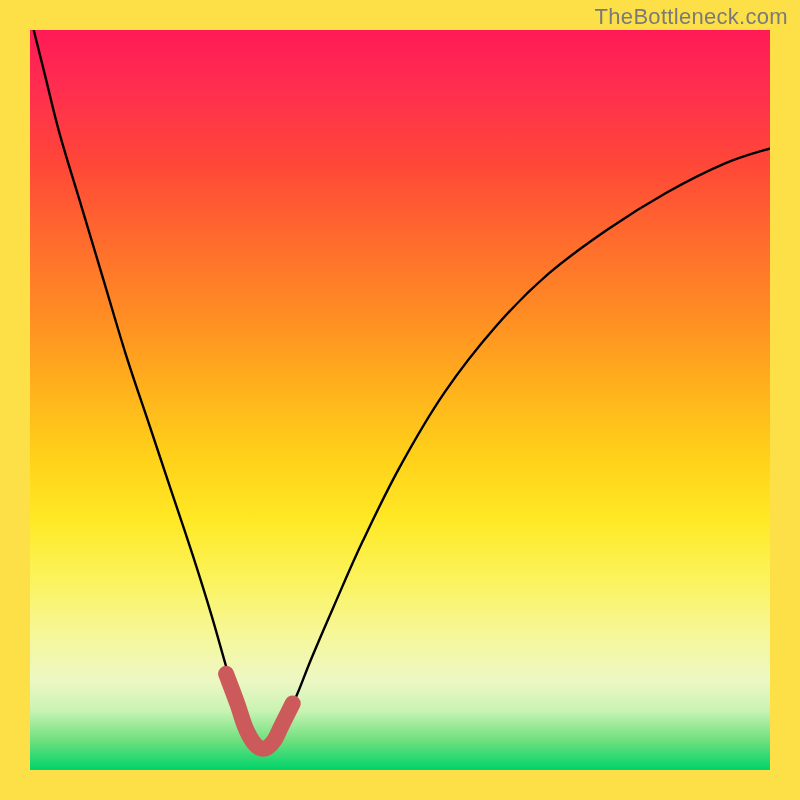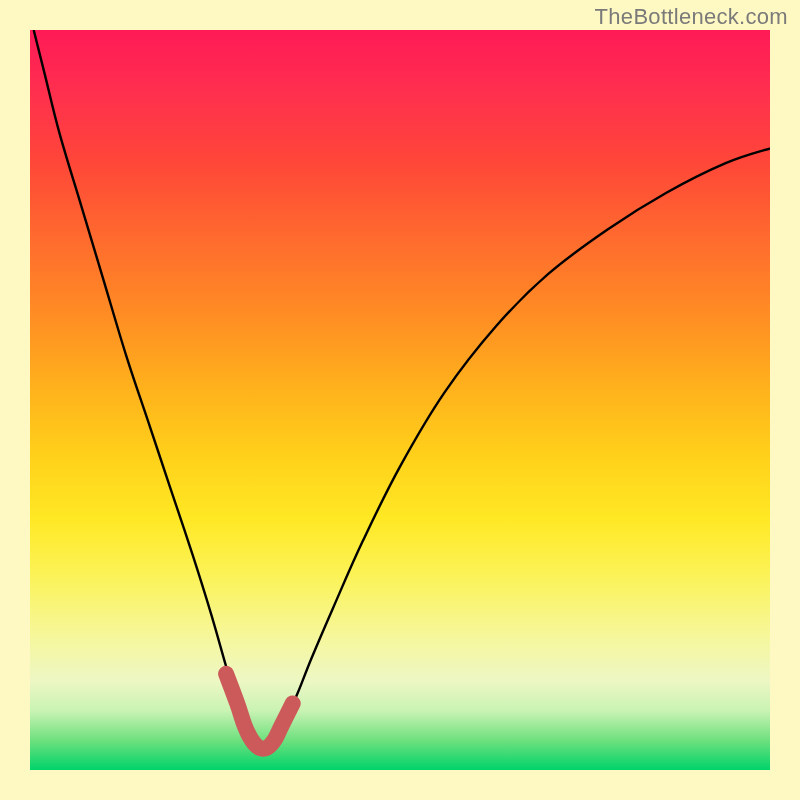--- a/index.html
+++ b/index.html
@@ -6,21 +6,21 @@
     margin: 0;
     padding: 0;
     width: 800px;
     height: 800px;
     overflow: hidden;
     font-family: Arial, Helvetica, sans-serif;
   }
   .frame {
     width: 800px;
     height: 800px;
-    background: #fef9c3;
+    background: #fde047;
     position: relative;
   }
   .watermark {
     position: absolute;
     top: 4px;
     right: 12px;
     color: #7a7a7a;
     font-size: 22px;
     font-weight: 500;
     letter-spacing: 0.3px;

